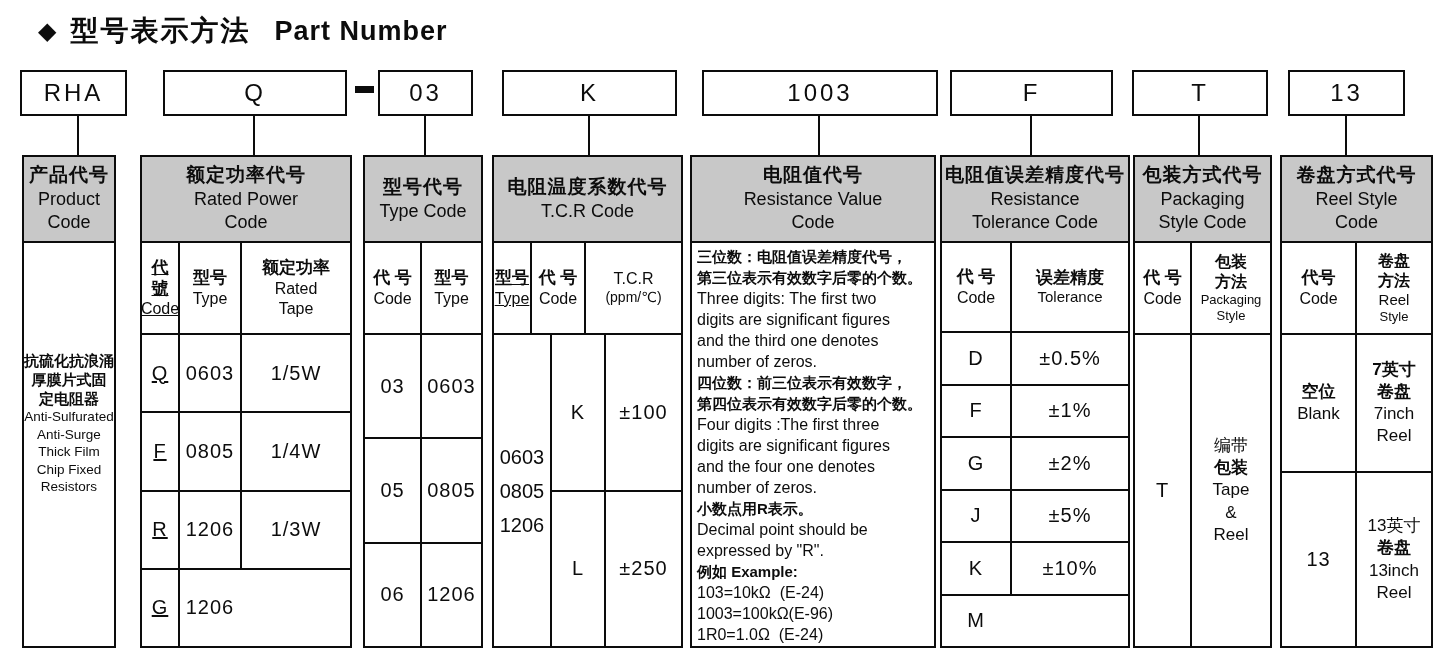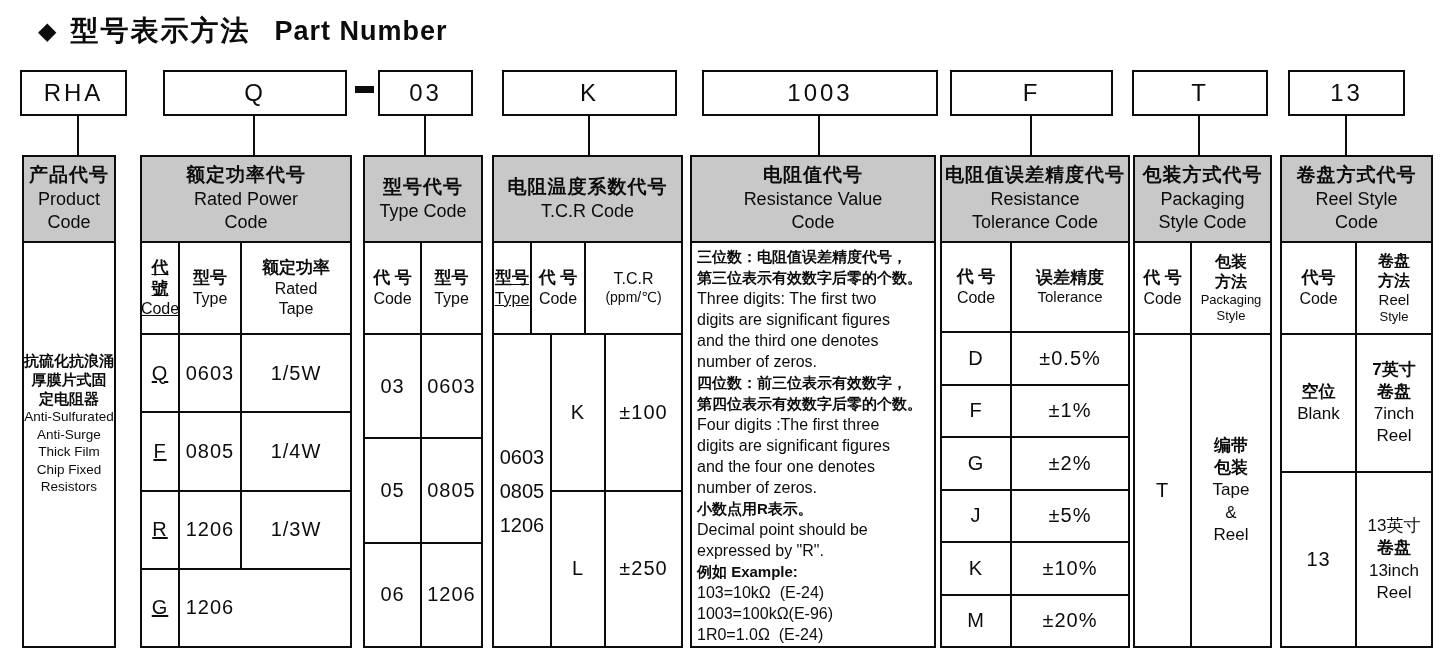--- a/index.html
+++ b/index.html
@@ -284,21 +284,20 @@
       <div class="trow">
         <div class="tcell c68 val">J</div>
         <div class="tcell grow val">±5%</div>
       </div>
       <div class="trow">
         <div class="tcell c68 val">K</div>
         <div class="tcell grow val">±10%</div>
       </div>
       <div class="trow">
         <div class="tcell c68 val">M</div>
-        <div class="tcell grow val">±20%</div>
       </div>
     </div>
   </div>
 
   <div class="col" style="left:1133px;width:139px;">
     <div class="col-header">
       <span class="hzh">包装方式代号</span>
       <span class="hen">Packaging</span>
       <span class="hen">Style Code</span>
     </div>
@@ -311,21 +310,21 @@
         <span class="sub-zh sm">包装</span>
         <span class="sub-zh sm">方法</span>
         <span class="sub-en sm">Packaging</span>
         <span class="sub-en sm">Style</span>
       </div>
     </div>
     <div class="tbody">
       <div class="trow">
         <div class="tcell c55 val">T</div>
         <div class="tcell grow line4">
-          <span style="font-weight:bold;">编带</span>
+          <span style="font-weight:normal;">编带</span>
           <span style="font-weight:bold;">包装</span>
           <span>Tape</span>
           <span>&amp;</span>
           <span>Reel</span>
         </div>
       </div>
     </div>
   </div>
 
   <div class="col" style="left:1280px;width:153px;">

